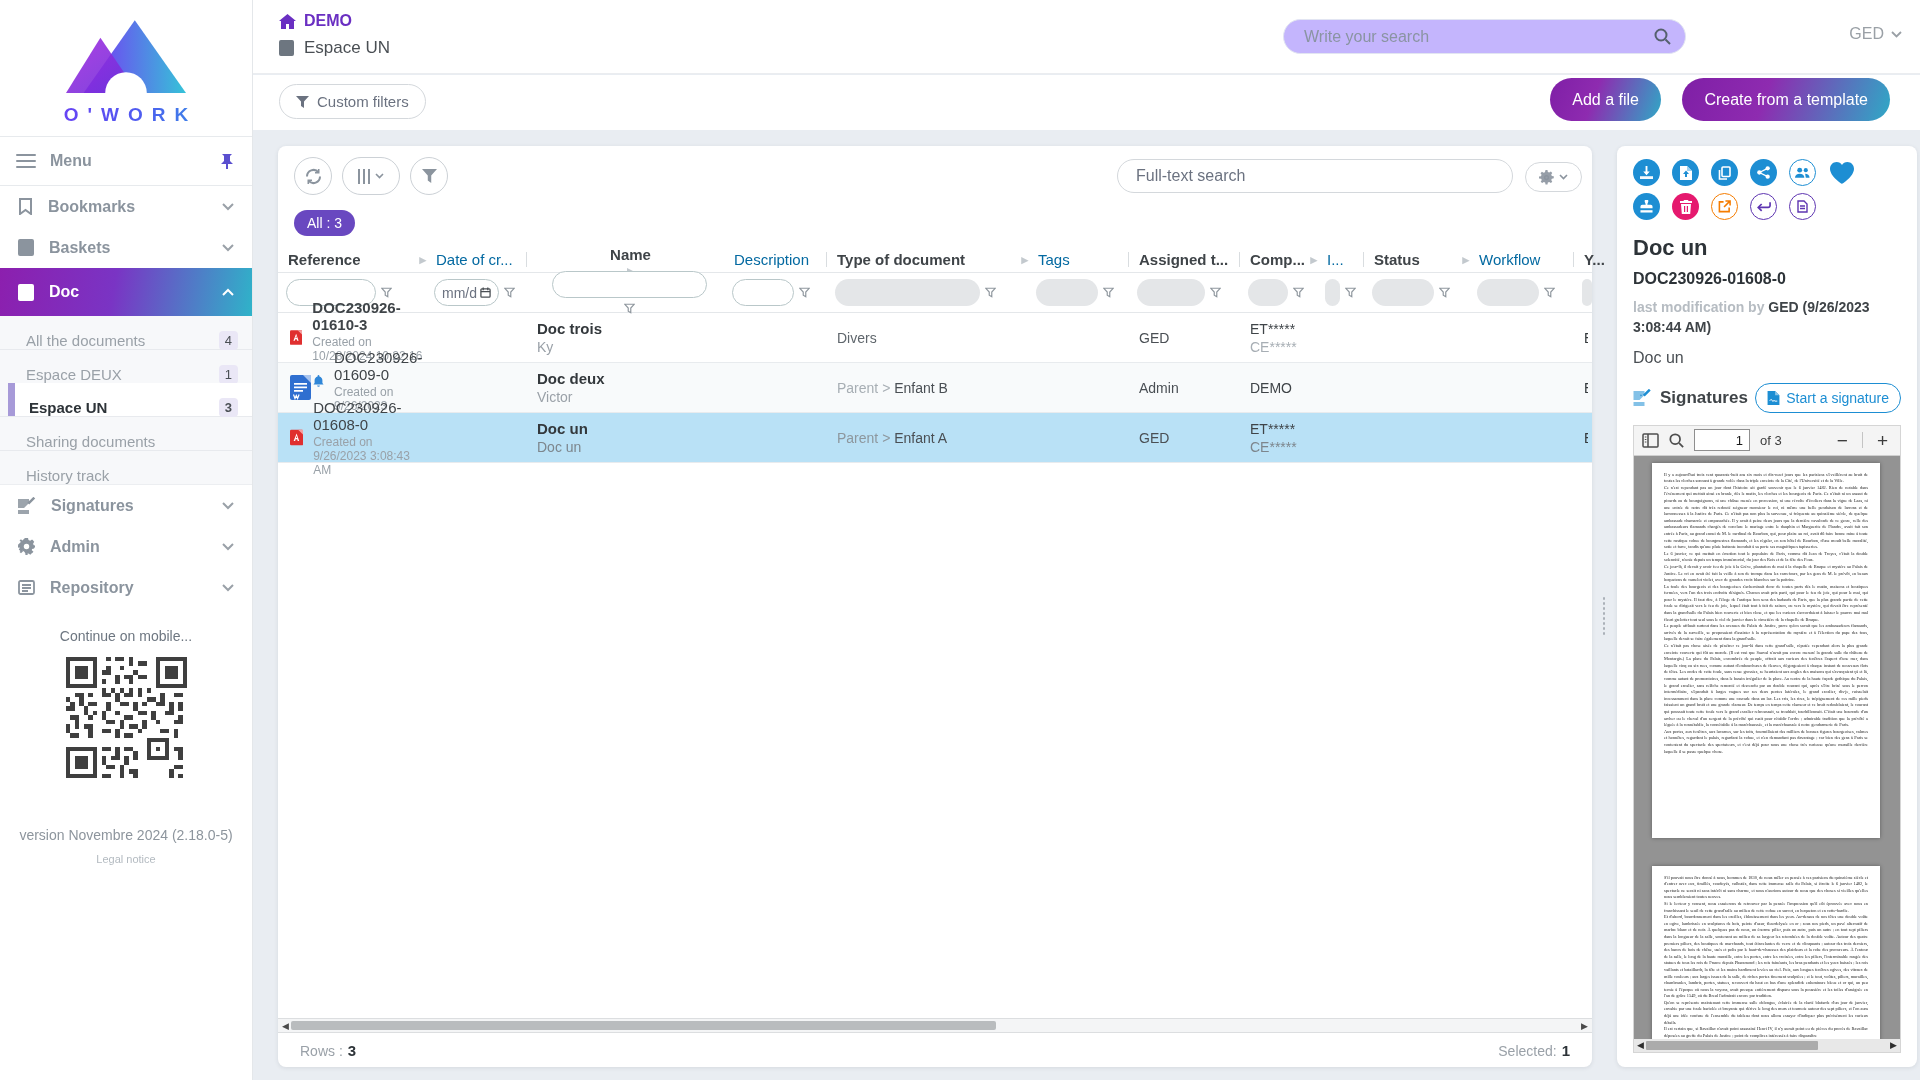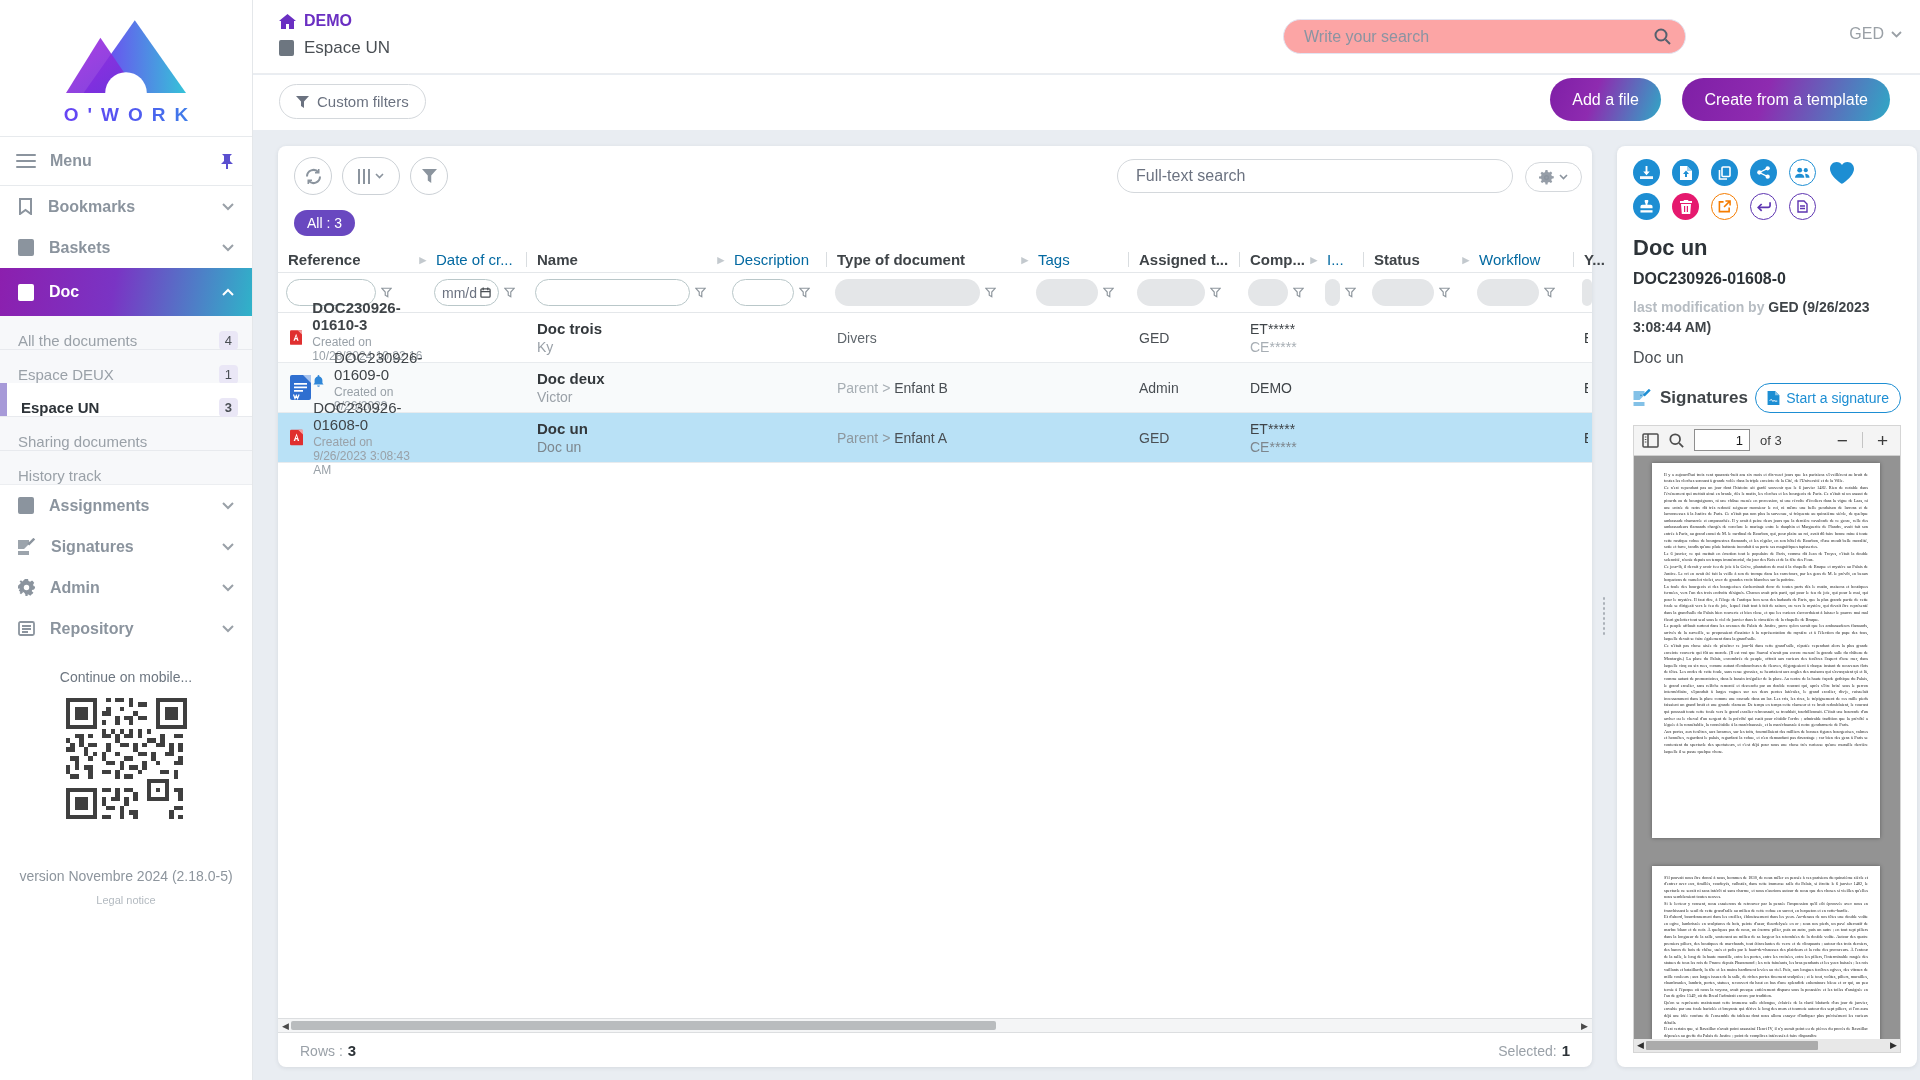--- a/index.html
+++ b/index.html
@@ -39,21 +39,21 @@
     color:#8b949e; font-size:16px; font-weight:700; cursor:pointer;
   }
   .nav-item .txt { flex:1; }
   .nav-item.active {
     height:48px; color:#fff;
     background:linear-gradient(100deg,#8c1fae 0%,#7a34c4 45%,#2fb3c9 100%);
   }
   .subnav { background:#f7f8fa; border-bottom:1px solid #eceef1; }
   .subnav-item {
     height:33px; display:flex; align-items:center; padding:16px 14px 0 18px;
-    font-size:15px; color:#9aa1a8; position:relative; cursor:pointer;
+    font-size:15px; color:#9aa1a8; position:relative; cursor:pointer;margin-left:8px;
   }
   .subnav-item .txt { flex:1; }
   .subnav-item.active { background:#fff; color:#2d3338; font-weight:700; }
   .subnav-item.active::before {
     content:""; position:absolute; left:0; top:0; bottom:0; width:7px; background:#a79ad8;
   }
   .subnav-item.active .txt { padding-left:3px; }
   .badge {
     background:#eae7f6; color:#4a4f54; font-size:13px; border-radius:4px;
     padding:2px 6px; line-height:1.2;
@@ -70,21 +70,21 @@
   .topbar {
     position:absolute; left:253px; top:0; right:0; height:74px; background:#fff;
     border-bottom:1px solid #ebedf0;
   }
   .crumb1 { position:absolute; left:26px; top:12px; display:flex; gap:8px; align-items:center;
             color:#6a2fc2; font-weight:700; font-size:16px; cursor:pointer; }
   .crumb2 { position:absolute; left:26px; top:38px; display:flex; gap:10px; align-items:center;
             color:#4a4f54; font-size:17px; }
   .search-pill {
     position:absolute; left:1030px; top:19px; width:403px; height:35px;
-    background:#fca5a5; border:1px solid #e2e5f2; border-radius:18px;
+    background:#c4b5fd; border:1px solid #e2e5f2; border-radius:18px;
     display:flex; align-items:center; padding:0 14px 0 20px;justify-content:center;
   }
   .search-pill input {
     flex:1; border:none; background:transparent; outline:none; font-size:16px;
     color:#4a4f54; font-family:inherit;
   }
   .search-pill input::placeholder { color:#8a94a2; }
   .user-menu { position:absolute; right:18px; top:25px; color:#9aa0a6; font-size:16px;
                display:flex; align-items:center; gap:7px; cursor:pointer; }
 
@@ -130,21 +130,21 @@
     background:#fff; border-radius:15px; color:#8b949e; display:flex; align-items:center;
     justify-content:center; gap:5px; cursor:pointer;
   }
   .tab-row { padding:6px 16px 10px; }
   .tab-pill {
     display:inline-block; background:#6948c0; color:#fff; font-size:14px;
     border-radius:14px; padding:5px 13px; cursor:pointer;
   }
 
   .trow { display:flex; width:100%; }
-  .c1{width:148px;} .c2{width:101px;} .c3{width:197px;} .c4{width:103px;} .c5{width:201px;}
+  .c1{width:148px;} .c2{width:101px;} .c3{width:197px;flex-direction:column;} .c4{width:103px;} .c5{width:201px;}
   .c6{width:101px;} .c7{width:111px;} .c8{width:77px;} .c9{width:47px;} .c10{width:105px;}
   .c11{width:105px;} .c12{width:18px;}
   .hcell { display:flex; align-items:center; justify-content:space-between; padding-left:10px;
            font-size:15px; font-weight:700; color:#3f4448; height:26px; }
   .hcell.muted { color:#0369a1; font-weight:400; }
   .hcell .sort { color:#c3c9ce; font-size:13px; }
   .hcell .vline { width:1px; height:15px; background:#d9dde0; }
   .thead { border-bottom:1px solid #e4e7ea; }
 
   .frow { height:40px; align-items:center; border-bottom:1px solid #e4e7ea; }
@@ -314,29 +314,20 @@
     <div class="subnav-item">
       <span class="txt">Sharing documents</span>
     </div>
     <div class="subdiv"></div>
     <div class="subnav-item">
       <span class="txt">History track</span>
     </div>
   </div>
 
   <div class="nav-item">
-    <svg width="16" height="17" viewBox="0 0 16 17" fill="#8b949e">
-      <path d="M2 0h12a2 2 0 0 1 2 2v13a2 2 0 0 1-2 2H2a2 2 0 0 1-2-2V2a2 2 0 0 1 2-2zm2 4h8v2H4zm0 4h8v2H4z"></path>
-    </svg>
-    <span class="txt">Assignments</span>
-    <svg class="chev" width="12" height="8" viewBox="0 0 12 8" fill="none" stroke="#9aa1a8" stroke-width="2">
-        <path d="M1 1l5 5 5-5"></path>
-      </svg>
-  </div>
-  <div class="nav-item">
     <svg width="18" height="17" viewBox="0 0 18 17" fill="#8b949e">
       <path d="M0 2h11v4l-5 5H0zM0 13h11v4H0z" opacity=".85"></path>
       <path d="M17.2 1.6l-1.8-1.8-6 6 1.8 1.8z"></path>
     </svg>
     <span class="txt">Signatures</span>
     <svg class="chev" width="12" height="8" viewBox="0 0 12 8" fill="none" stroke="#9aa1a8" stroke-width="2">
         <path d="M1 1l5 5 5-5"></path>
       </svg>
   </div>
   <div class="nav-item">

